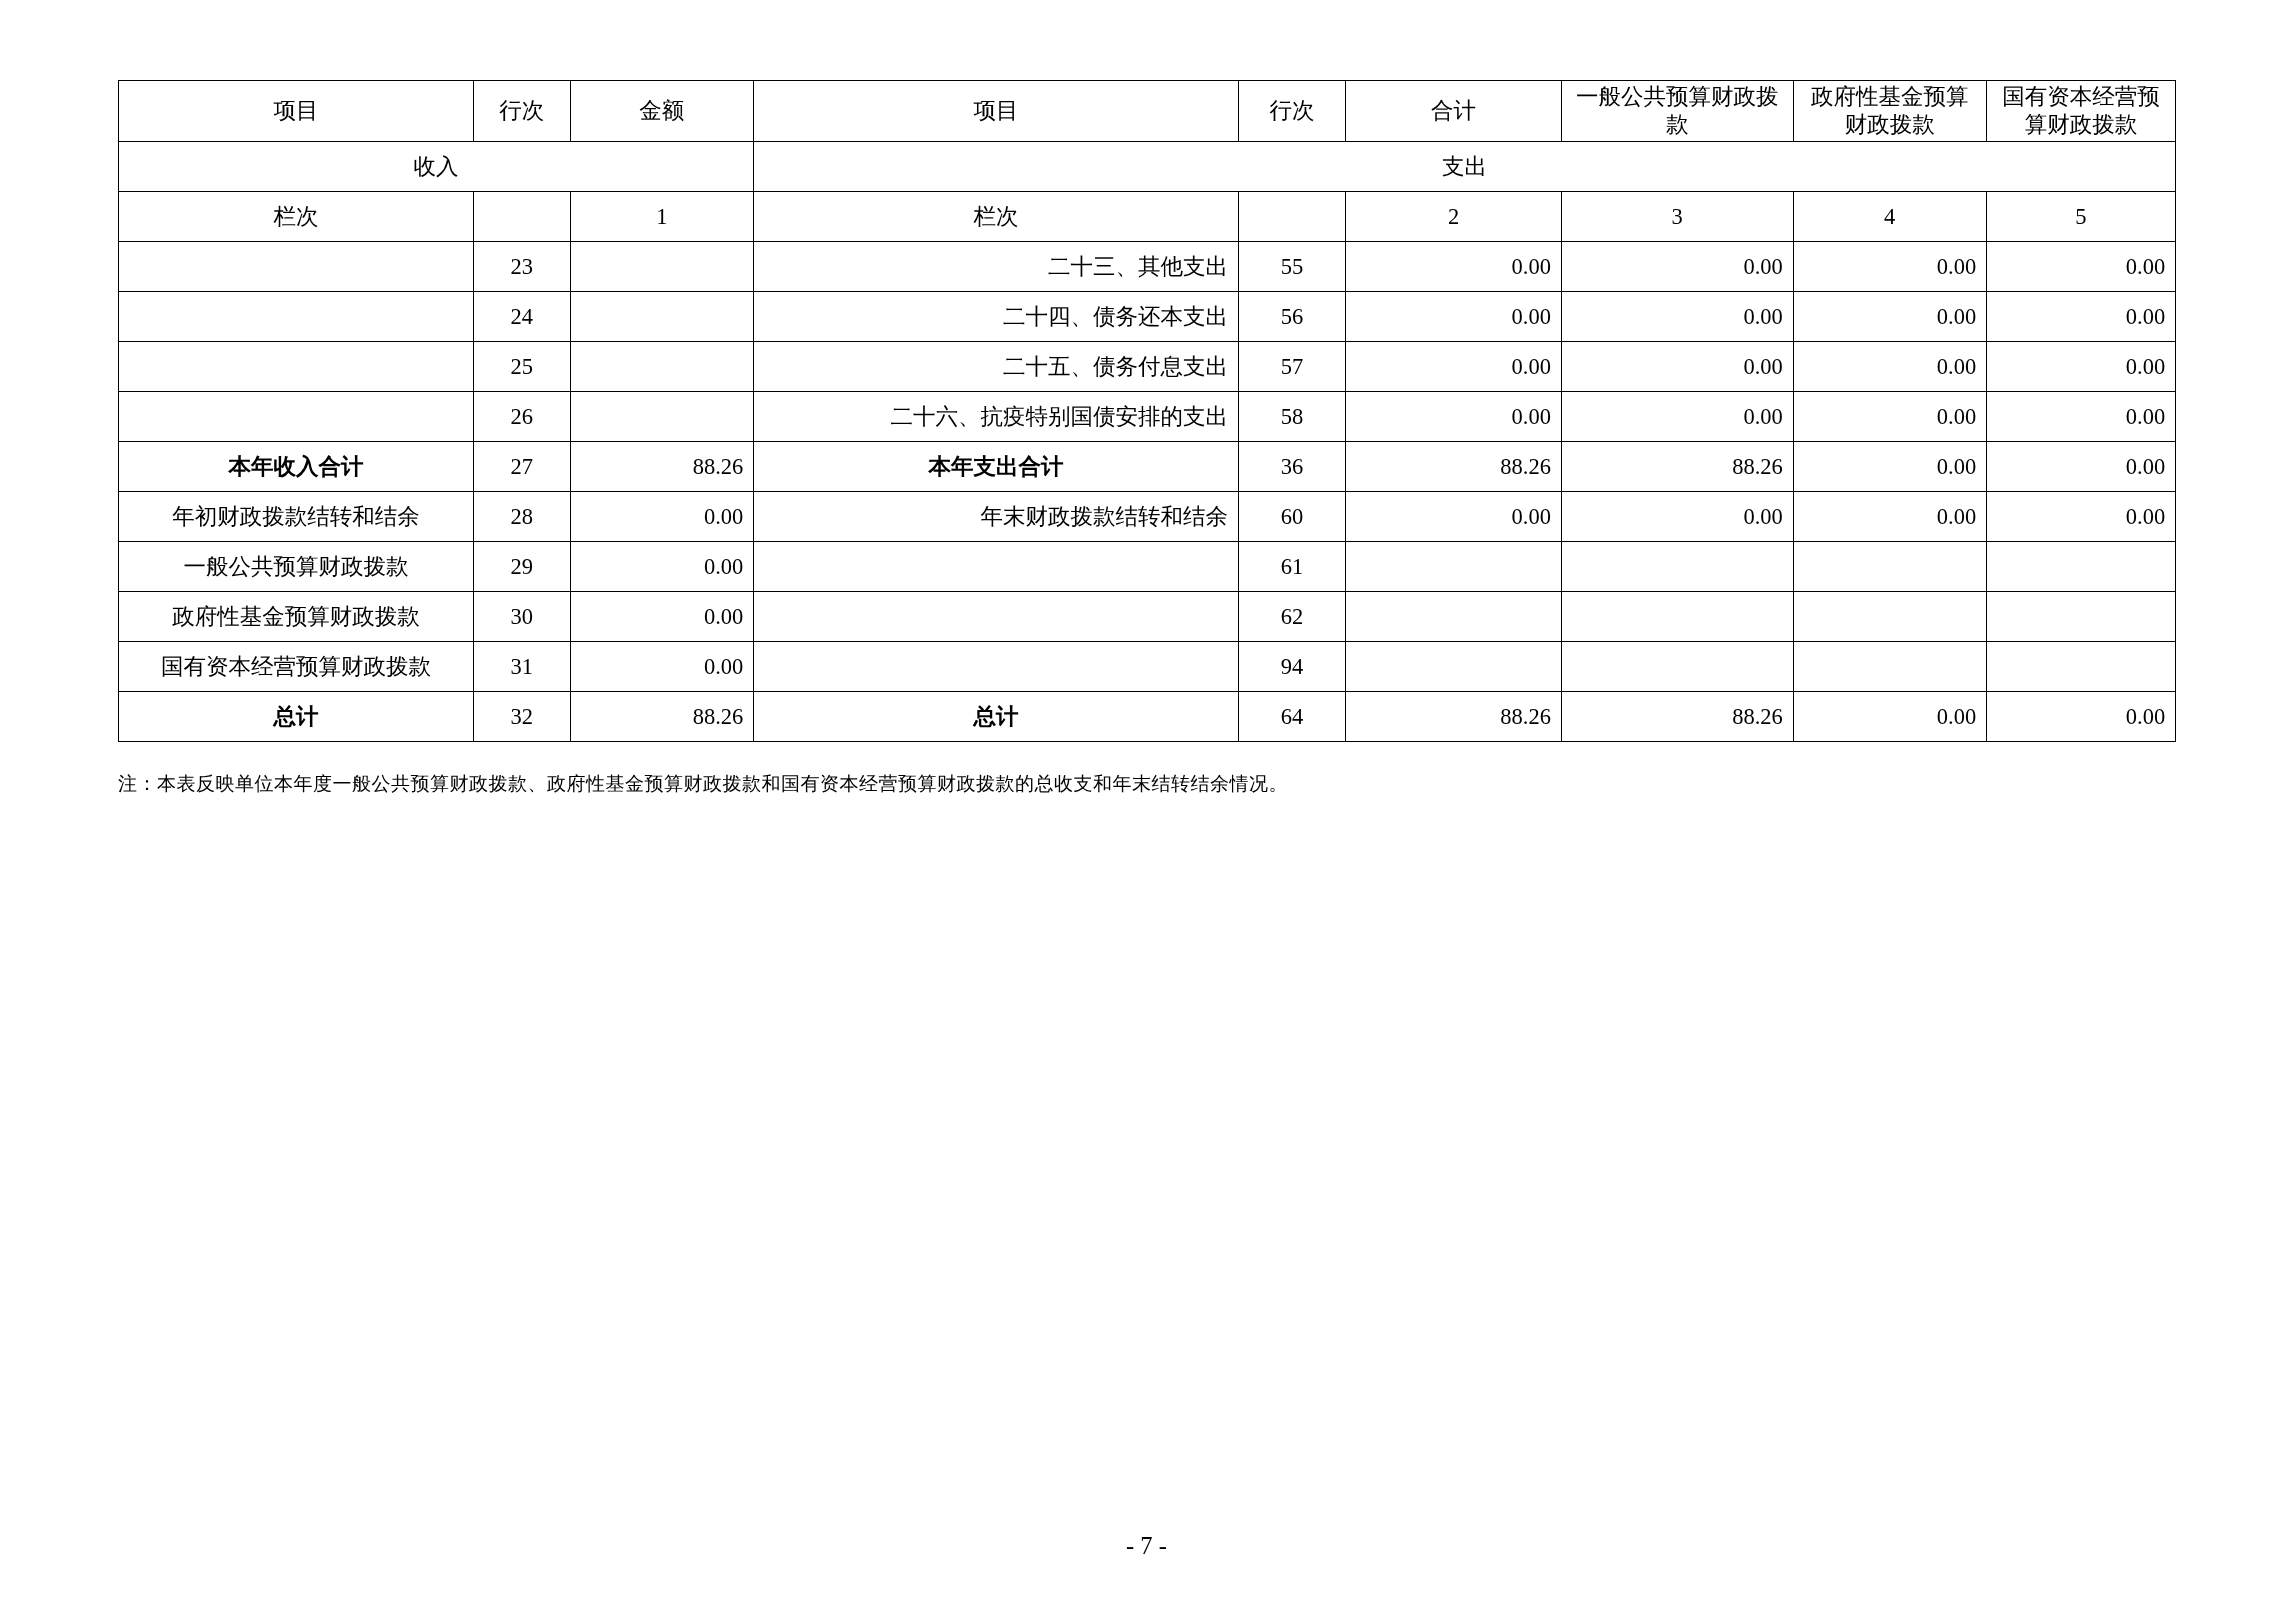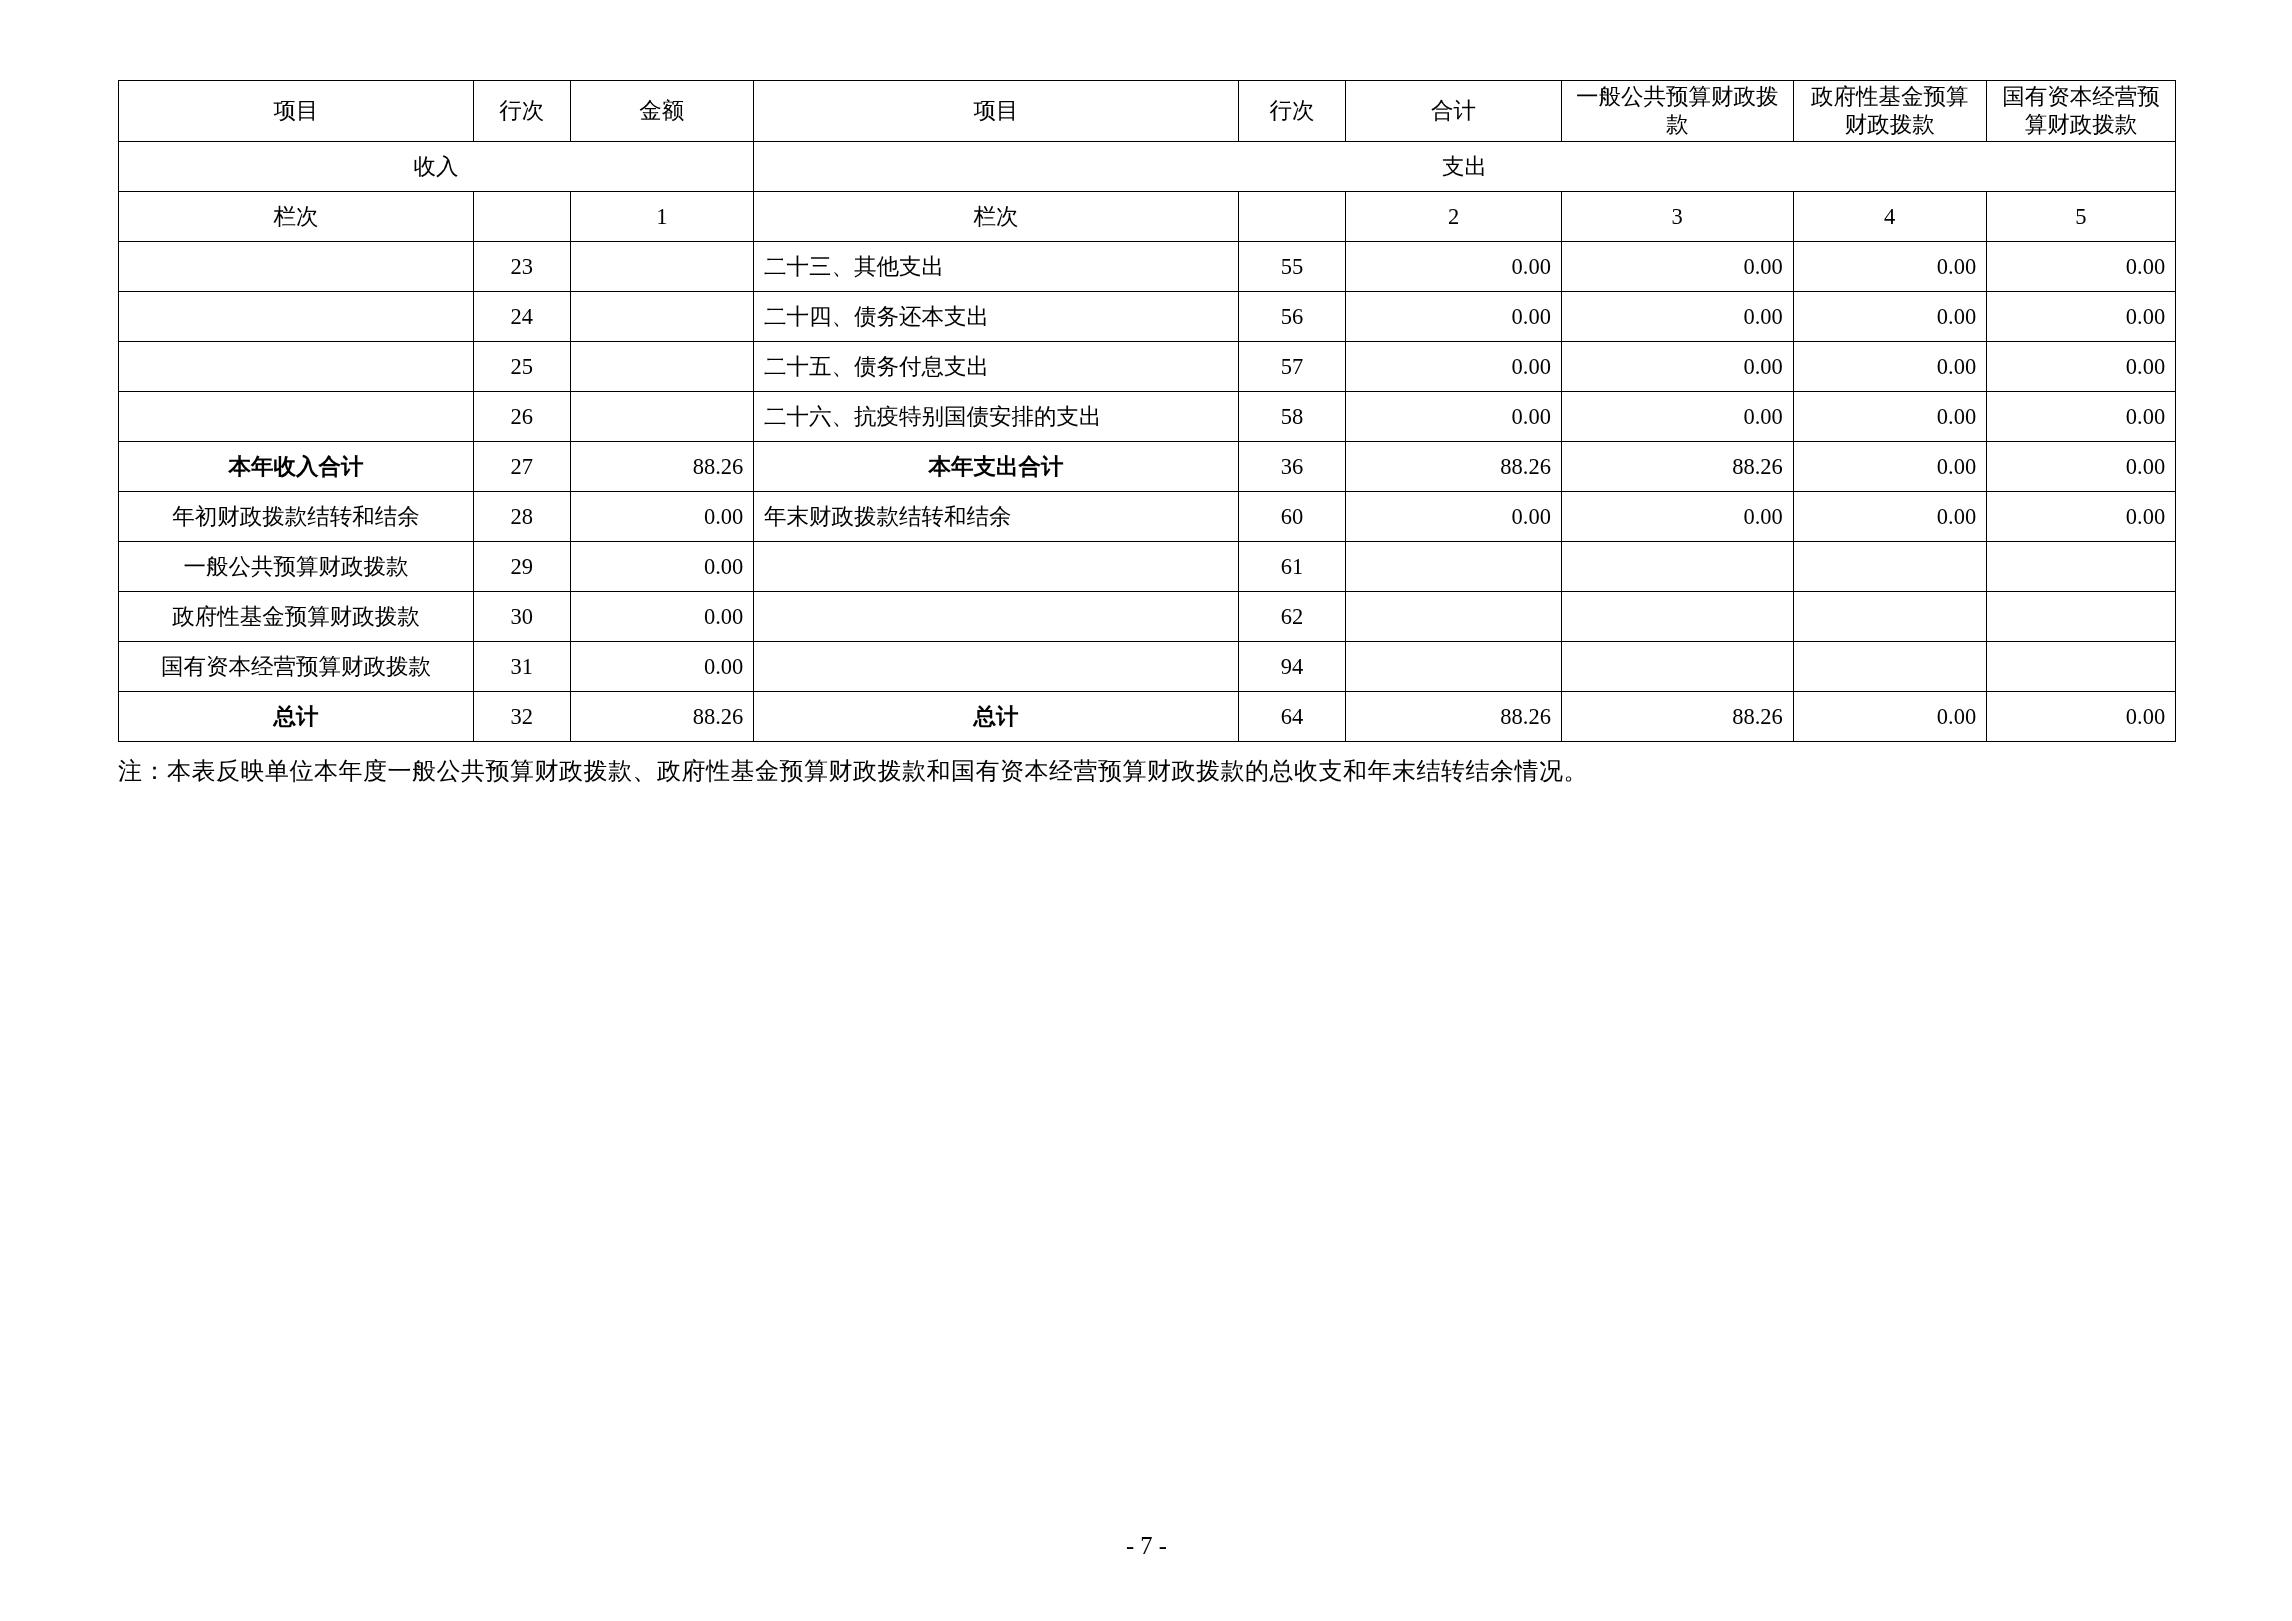--- a/index.html
+++ b/index.html
@@ -30,26 +30,26 @@
   table.fin td {
     border: 1.5px solid #000000;
     height: 45px;
     padding: 2px 9.8px;
     vertical-align: middle;
     font-size: 22.5px;
     line-height: 1.25;
   }
   .c-center { text-align: center; }
   .c-right  { text-align: right; }
-  .c-left   { text-align: left; }
+  .c-left   { text-align: right; }
   .bold { font-weight: bold; }
   .hdr2 { height: 73px; }
   .note {
-    margin-top: 11px;
-    font-size: 24px;
+    margin-top: 28px;
+    font-size: 19px;
     font-family: Liberation Serif, serif;
     line-height: 1.5;
     letter-spacing: 0.5px;
   }
   .footer-page {
     position: absolute;
     left: 0;
     right: 0;
     bottom: 61px;
     text-align: center;

